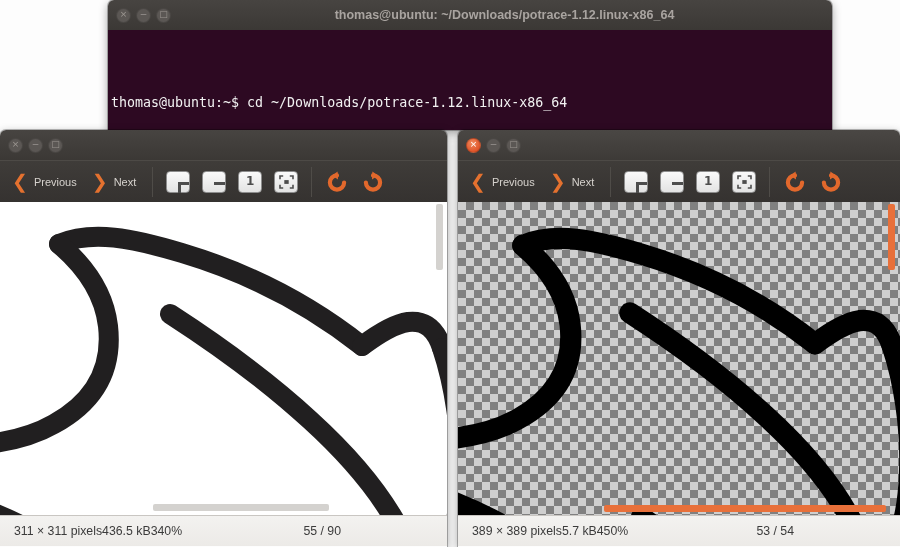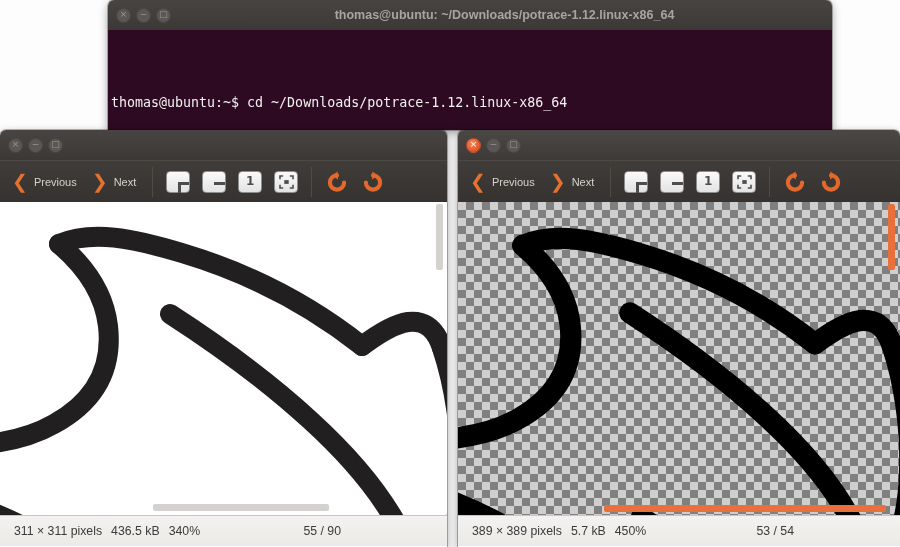--- a/index.html
+++ b/index.html
@@ -149,21 +149,21 @@
   .statusbar {
     height: 31px;
     background: linear-gradient(to bottom, #f3f2f0 0%, #eceae7 100%);
     border-top: 1px solid #c9c6c2;
     display: flex;
     align-items: center;
     padding: 0 14px;
     font-size: 12.3px;
     color: #3b3b3b;
   }
-  .sb-left { display: flex; align-items: center; gap: 9px; }
+  .sb-left { display: flex; align-items: center; }
   .sb-spacer { flex: 1; }
   .sb-right { padding-right: 92px; }
 
   
   .scroll-v, .scroll-h { position: absolute; border-radius: 2px; }
   .scroll-v { width: 7px; }
   .scroll-h { height: 7px; }
   .sc-gray { background: #d4d2cf; }
   .sc-orange { background: #e8703a; }
 

